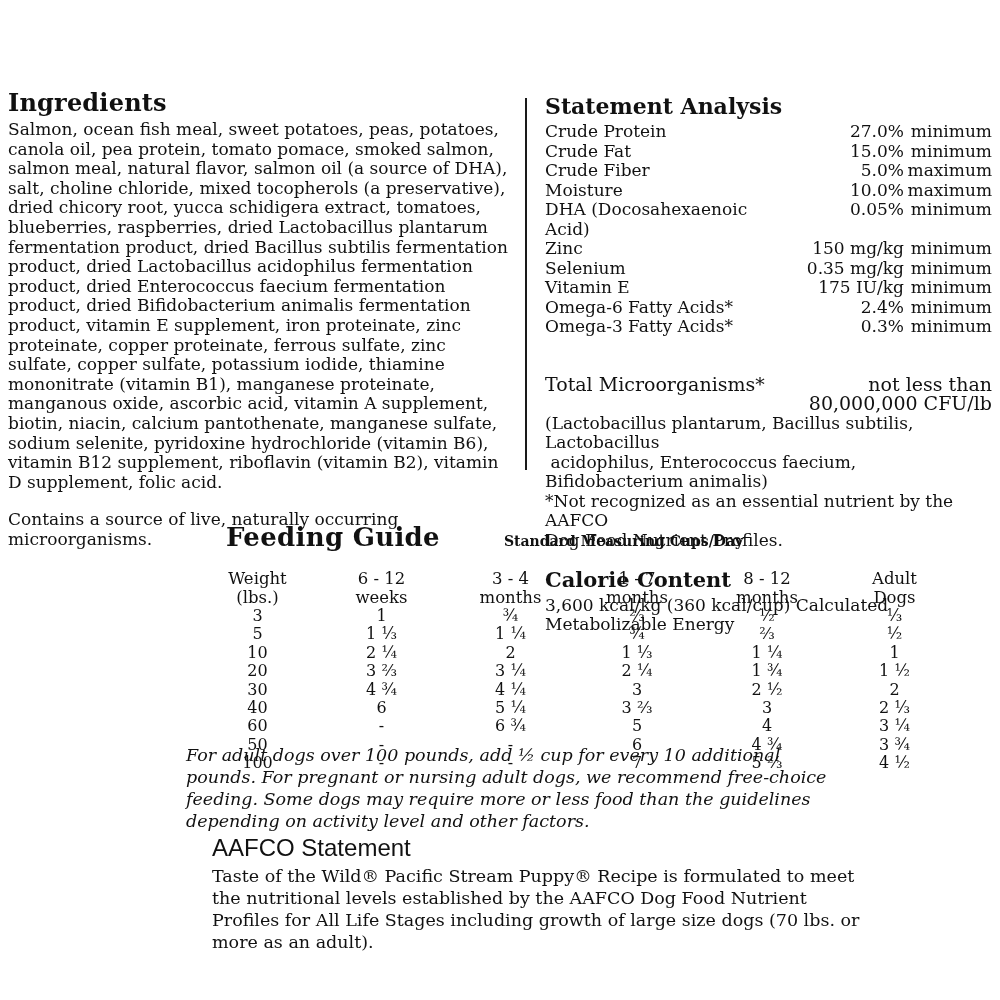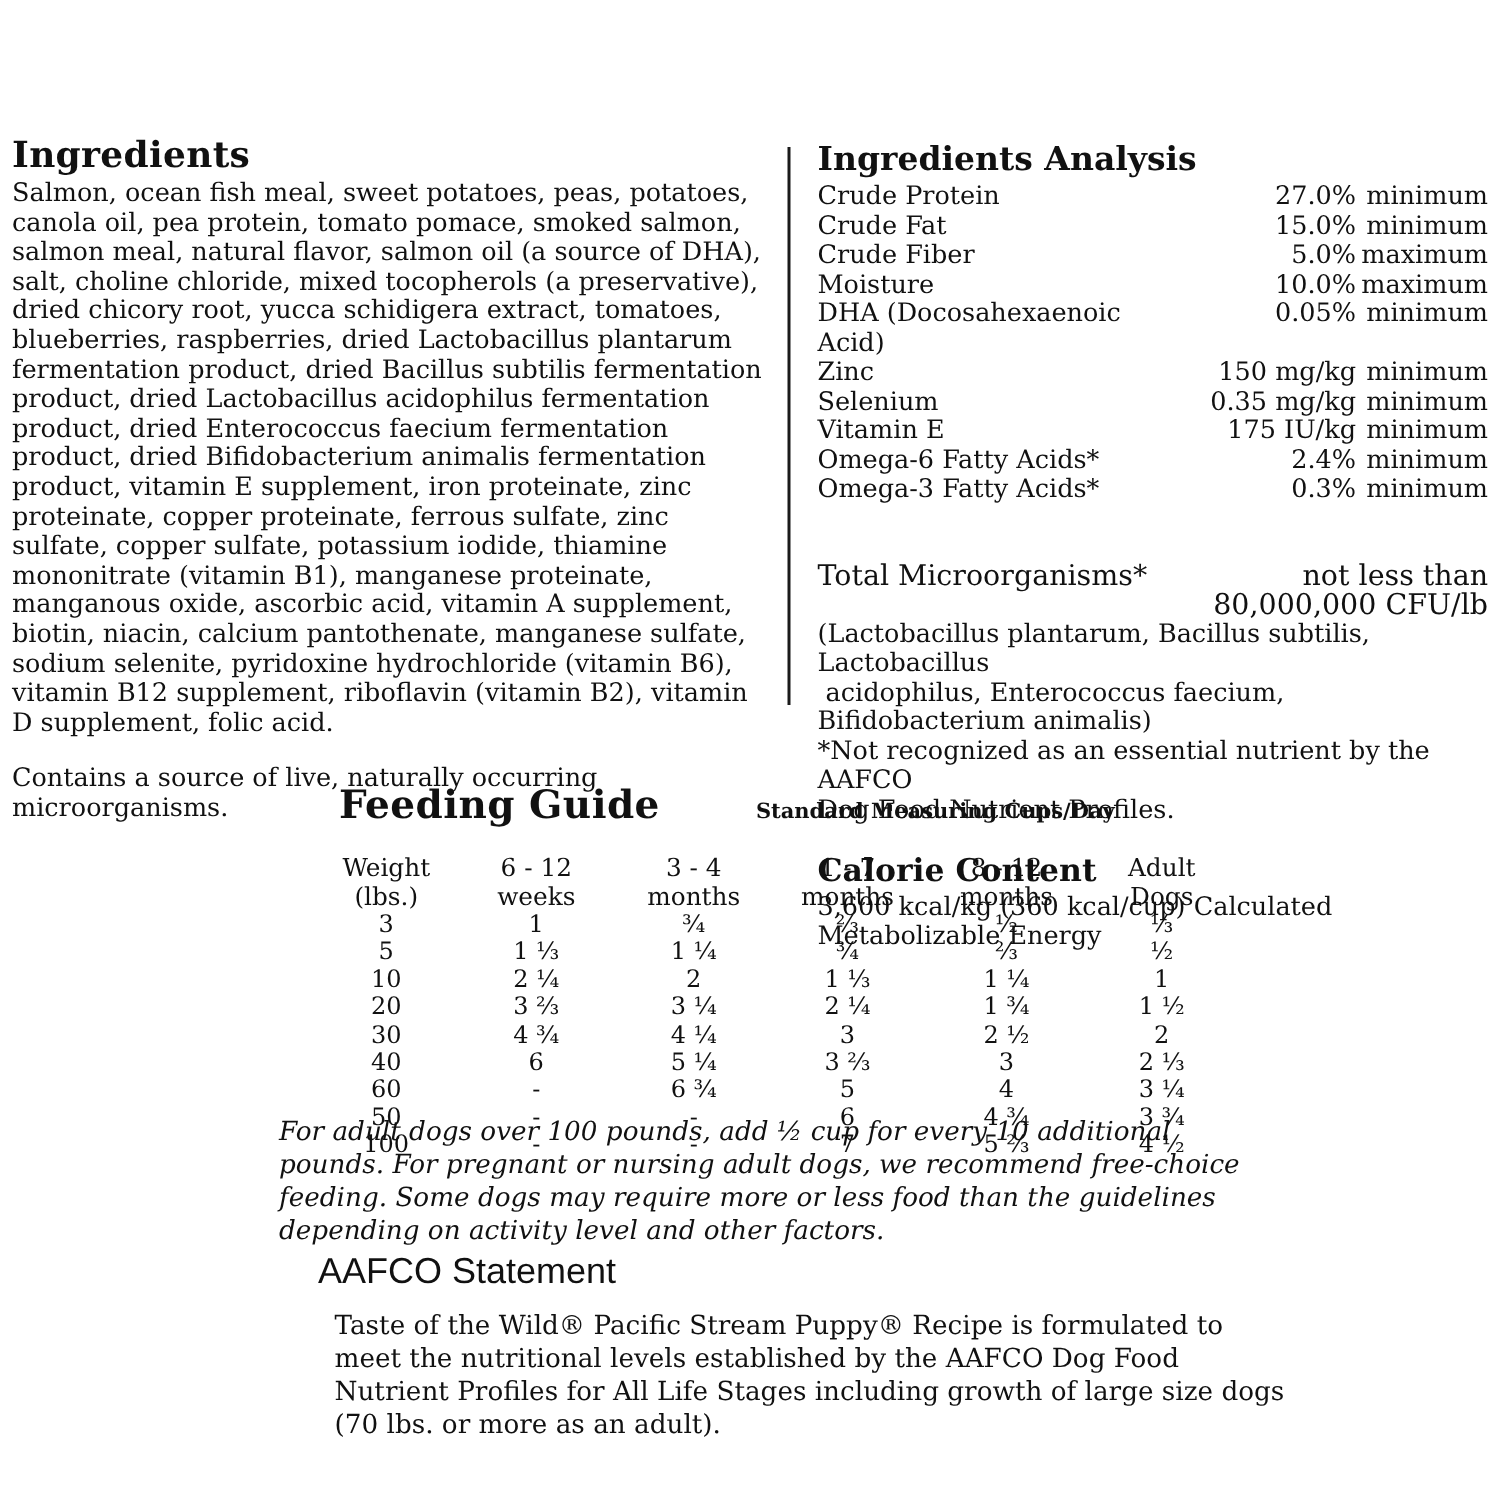--- a/index.html
+++ b/index.html
@@ -111,20 +111,21 @@
   .fg-head h2 {
     margin: 0 0 0 48px;
     font-size: 14px;
     line-height: 24px;
     font-weight: bold;
   }
   .fg-table { width: 100%; margin-top: 2px; }
   .fg-grid-row {
     display: grid;
     grid-template-columns: 95px 105px 105px 100px 112px 95px;
+    gap: 24px;
   }
   .fg-col-head {
     text-align: center;
     font-size: 16.5px;
     line-height: 18.5px;
   }
   .fg-cell {
     text-align: center;
     font-size: 16px;
     line-height: 18.4px;
@@ -146,40 +147,40 @@
     width: 660px;
   }
   .aafco h1 {
     margin: 0 0 3px 0;
     font-family: "Liberation Sans", sans-serif;
     font-size: 24px;
     line-height: 28px;
     font-weight: normal;
   }
   .aafco p {
-    margin: 11px;
+    margin: 0;
     font-size: 17.5px;
     line-height: 22px;
   }
 </style>
 </head>
 <body>
 
 <div class="page">
 
   <section class="ingredients">
     <h1>Ingredients</h1>
     <p class="body">Salmon, ocean fish meal, sweet potatoes, peas, potatoes, canola oil, pea protein, tomato pomace, smoked salmon, salmon meal, natural flavor, salmon oil (a source of DHA), salt, choline chloride, mixed tocopherols (a preservative), dried chicory root, yucca schidigera extract, tomatoes, blueberries, raspberries, dried Lactobacillus plantarum fermentation product, dried Bacillus subtilis fermentation product, dried Lactobacillus acidophilus fermentation product, dried Enterococcus faecium fermentation product, dried Bifidobacterium animalis fermentation product, vitamin E supplement, iron proteinate, zinc proteinate, copper proteinate, ferrous sulfate, zinc sulfate, copper sulfate, potassium iodide, thiamine mononitrate (vitamin B1), manganese proteinate, manganous oxide, ascorbic acid, vitamin A supplement, biotin, niacin, calcium pantothenate, manganese sulfate, sodium selenite, pyridoxine hydrochloride (vitamin B6), vitamin B12 supplement, riboflavin (vitamin B2), vitamin D supplement, folic acid.</p>
     <p class="note">Contains a source of live, naturally occurring microorganisms.</p>
   </section>
 
   <div class="divider"></div>
 
   <section class="ga">
-    <h1>Ingredients Analysis</h1>
+    <h1>Statement Analysis</h1>
     <div id="ga-rows">
         <div class="ga-row">
           <span class="lbl">Crude Protein</span>
           <span class="val">27.0%</span>
           <span class="qual">minimum</span>
         </div>
         <div class="ga-row">
           <span class="lbl">Crude Fat</span>
           <span class="val">15.0%</span>
           <span class="qual">minimum</span>

